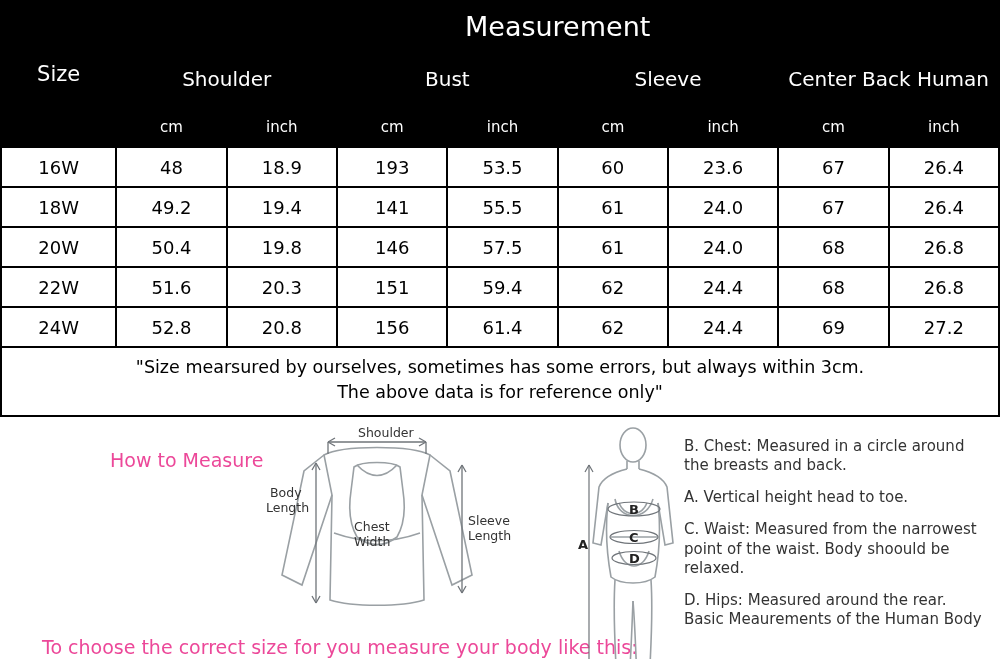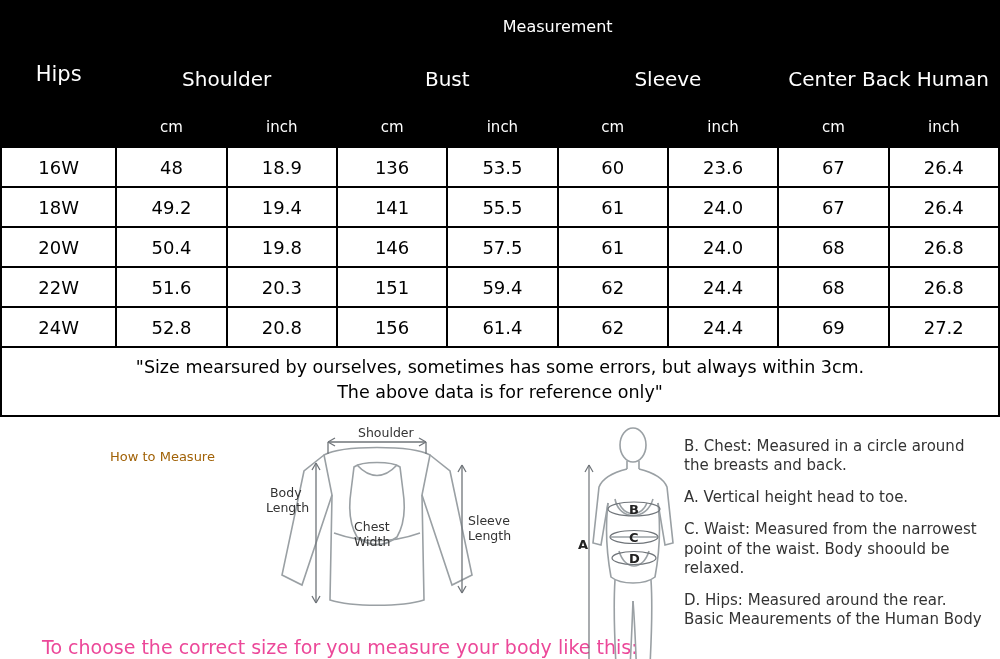--- a/index.html
+++ b/index.html
@@ -34,21 +34,21 @@
     text-align: center;
     vertical-align: middle;
     font-weight: normal;
   }
   .hdr-black {
     background: #000;
     color: #fff;
     font-weight: bold;
   }
   .hdr-measure {
-    font-size: 16px;
+    font-size: 27px;
     height: 46px;
   }
   .hdr-size {
     font-size: 21px;
   }
   .hdr-group {
     font-size: 20px;
     height: 52px;
   }
   .hdr-unit {
@@ -83,22 +83,22 @@
   
   .lower {
     position: relative;
     width: 1000px;
     height: 295px;
   }
   .how-to-measure {
     position: absolute;
     left: 110px;
     top: 32px;
-    font-size: 13px;
-    color: #a16207;
+    font-size: 19px;
+    color: #ec4899;
   }
   .choose-line {
     position: absolute;
     left: 42px;
     top: 219px;
     font-size: 19px;
     color: #ec4899;
   }
   .shirt-wrap {
     position: absolute;
@@ -153,21 +153,21 @@
         <col class="c-sh-in">
       <col class="c-bu-cm">
         <col class="c-bu-in">
         <col class="c-sl-cm">
       <col class="c-sl-in">
         <col class="c-cb-cm">
         <col class="c-cb-in">
     </colgroup>
     <thead>
       <tr>
-        <th class="hdr-black hdr-size" rowspan="3">Hips</th>
+        <th class="hdr-black hdr-size" rowspan="3">Size</th>
         <th class="hdr-black hdr-measure" colspan="8">Measurement</th>
       </tr>
       <tr>
         <th class="hdr-black hdr-group" colspan="2">Shoulder</th>
         <th class="hdr-black hdr-group" colspan="2">Bust</th>
         <th class="hdr-black hdr-group" colspan="2">Sleeve</th>
         <th class="hdr-black hdr-group" colspan="2">Center Back Human</th>
       </tr>
       <tr>
         <th class="hdr-black hdr-unit">cm</th>
@@ -178,21 +178,21 @@
         <th class="hdr-black hdr-unit">inch</th>
         <th class="hdr-black hdr-unit">cm</th>
         <th class="hdr-black hdr-unit">inch</th>
       </tr>
     </thead>
     <tbody>
       <tr>
         <td class="data-cell">16W</td>
         <td class="data-cell">48</td>
         <td class="data-cell">18.9</td>
-        <td class="data-cell">136</td>
+        <td class="data-cell">193</td>
         <td class="data-cell">53.5</td>
         <td class="data-cell">60</td>
         <td class="data-cell">23.6</td>
         <td class="data-cell">67</td>
         <td class="data-cell">26.4</td>
       </tr>
       <tr>
         <td class="data-cell">18W</td>
         <td class="data-cell">49.2</td>
         <td class="data-cell">19.4</td>

